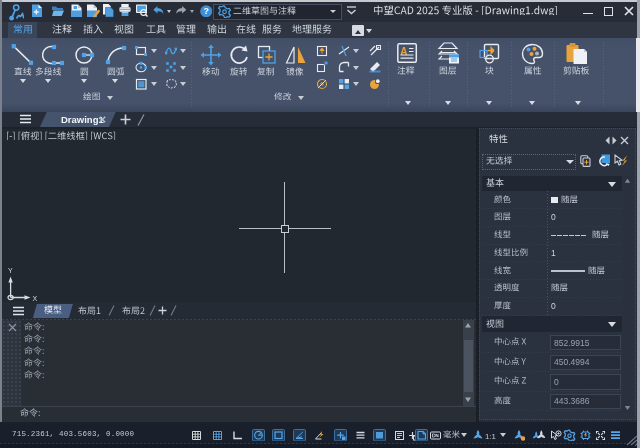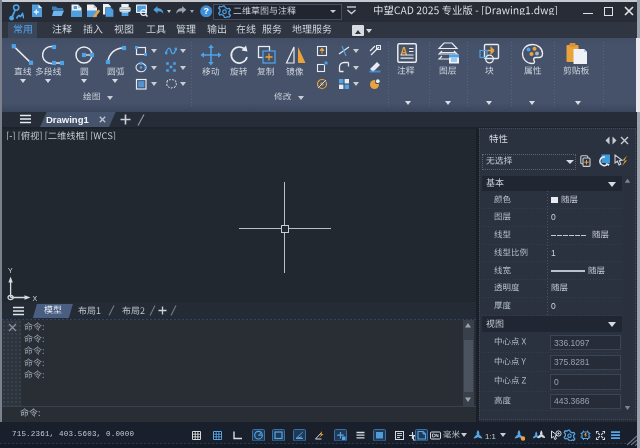--- a/index.html
+++ b/index.html
@@ -336,21 +336,21 @@
 <div style="position:absolute;left:563.3px;top:66.0px;line-height:0"><svg width="26.4" height="8.8" viewBox="0 0 3000.0 1000">
       <path fill="#d4dae3" d="M596 263V521H661V263ZM788 237V546C788 557 786 560 774 560C762 561 726 561 684 560C692 575 701 597 705 613C760 613 799 613 823 605C848 596 855 581 855 547V237ZM686 37C671 67 644 110 621 141H322L366 129C354 102 328 64 305 36L236 53C258 79 281 116 293 141H64V200H938V141H699C719 115 741 85 760 54ZM84 652V714H409C373 816 289 872 50 900C63 915 80 945 86 963C351 926 447 851 486 714H798C786 821 772 868 754 884C745 891 735 892 713 892C693 892 631 892 570 886C583 905 591 932 593 951C654 955 712 956 742 954C774 952 794 947 814 929C842 902 858 837 875 683C876 673 878 652 878 652ZM418 302V360H200V302ZM136 252V608H200V512H418V548C418 557 415 560 406 560C397 561 368 561 335 560C342 574 350 593 354 608C400 608 433 608 455 599C476 591 482 578 482 548V252ZM418 406V466H200V406ZM1223 228V507C1223 634 1211 812 1037 912C1052 924 1073 947 1082 961C1268 845 1289 654 1289 507V228ZM1268 753C1308 809 1355 886 1375 933L1433 894C1410 849 1361 775 1322 720ZM1086 95V703H1148V163H1364V701H1430V95ZM1484 520V960H1551V912H1859V956H1928V520H1715V311H1960V240H1715V40H1645V520ZM1551 842V590H1859V842ZM2197 40V233H2058V303H2191C2159 441 2097 602 2032 683C2045 701 2063 735 2071 755C2117 687 2163 575 2197 459V959H2267V424C2294 475 2326 538 2339 571L2385 514C2368 484 2292 368 2267 334V303H2387V233H2267V40ZM2879 59C2778 101 2585 125 2428 134V378C2428 537 2418 762 2306 920C2323 928 2354 950 2368 962C2477 805 2499 571 2501 404H2531C2561 529 2604 642 2664 736C2600 810 2524 864 2440 899C2456 913 2476 942 2486 960C2569 921 2644 868 2708 798C2764 869 2833 925 2915 962C2927 942 2950 912 2967 898C2883 865 2813 810 2756 739C2829 639 2883 510 2911 347L2864 333L2851 336H2501V195C2651 185 2823 162 2929 119ZM2827 404C2802 510 2762 600 2710 676C2661 597 2624 504 2598 404Z"></path>
     </svg></div>
 <div style="position:absolute;left:575.0px;top:101px;width:0;height:0;border-left:3.5px solid transparent;border-right:3.5px solid transparent;border-top:4px solid #d8dce2"></div>
 <div style="position:absolute;left:0;top:112px;width:640px;height:17px;background:#272d38"></div>
 <div style="position:absolute;left:0;top:126.5px;width:640px;height:2.5px;background:#1d222b"></div>
 <div style="position:absolute;left:20px;top:114px;line-height:0"><svg width="11" height="10" viewBox="0 0 11 10">
       <path d="M0 1.5 h11 M0 5 h11 M0 8.5 h11" stroke="#e8ebf0" stroke-width="1.6"></path>
     </svg></div>
 <div style="position:absolute;left:40px;top:112px;width:69px;height:15px;background:#46536c;transform:skewX(-24deg);transform-origin:0 100%"></div>
-<div style="position:absolute;left:46px;top:113.5px;width:60px;font:bold 9.5px 'Liberation Sans';color:#f2f5f8">Drawing1</div>
+<div style="position:absolute;left:61px;top:113.5px;width:60px;font:bold 9.5px 'Liberation Sans';color:#f2f5f8">Drawing1</div>
 <div style="position:absolute;left:99px;top:115.5px;line-height:0"><svg width="7" height="7" viewBox="0 0 7 7">
       <path d="M0.8 0.8 L6.2 6.2 M6.2 0.8 L0.8 6.2" stroke="#b9c2cf" stroke-width="1.4"></path>
     </svg></div>
 <div style="position:absolute;left:120px;top:114px;line-height:0"><svg width="11" height="11" viewBox="0 0 11 11">
       <path d="M5.5 0.5 V10.5 M0.5 5.5 H10.5" stroke="#ccd2da" stroke-width="1.6"></path>
     </svg></div>
 <div style="position:absolute;left:137px;top:113.5px;line-height:0"><svg width="8" height="12" viewBox="0 0 8 12">
       <path d="M7 0.5 L1 11.5" stroke="#8b94a1" stroke-width="1.2"></path>
     </svg></div>
 <div style="position:absolute;left:1.5px;top:129px;width:475px;height:173px;background:#212830"></div>
@@ -524,27 +524,27 @@
 <div style="position:absolute;left:482px;top:316px;width:139.5px;height:15.5px;background:#202632"></div>
 <div style="position:absolute;left:485.5px;top:318.5px;line-height:0"><svg width="18.0" height="9.0" viewBox="0 0 2000.0 1000">
       <path fill="#d4dae3" d="M450 89V621H523V155H832V621H907V89ZM154 76C190 115 229 170 247 207L308 167C290 132 250 80 211 42ZM637 231V426C637 583 607 774 354 905C369 917 393 945 402 961C552 882 631 775 671 666V860C671 927 698 945 766 945H857C944 945 955 904 965 747C946 742 921 732 902 717C898 861 893 888 858 888H777C749 888 741 880 741 852V604H690C705 543 709 483 709 428V231ZM63 212V281H305C247 408 142 533 39 603C50 617 68 655 74 676C113 647 152 611 190 570V959H261V528C296 573 339 630 359 661L407 601C388 579 318 499 280 458C328 390 369 314 397 236L357 209L343 212ZM1375 601C1455 618 1557 653 1613 681L1644 630C1588 604 1487 571 1407 555ZM1275 728C1413 745 1586 785 1682 819L1715 763C1618 731 1445 692 1310 677ZM1084 84V960H1156V918H1842V960H1917V84ZM1156 851V152H1842V851ZM1414 172C1364 254 1278 332 1192 383C1208 393 1234 416 1245 428C1275 408 1306 384 1337 357C1367 389 1404 419 1444 446C1359 486 1263 516 1174 534C1187 548 1203 577 1210 595C1308 572 1413 535 1508 484C1591 529 1686 563 1781 584C1790 566 1809 540 1823 527C1735 511 1647 484 1569 448C1644 399 1707 342 1749 274L1706 249L1695 252H1436C1451 233 1465 214 1477 194ZM1378 317 1385 310H1644C1608 349 1560 384 1506 415C1455 386 1411 353 1378 317Z"></path>
     </svg></div>
 <div style="position:absolute;left:608px;top:322px;width:0;height:0;border-left:4.5px solid transparent;border-right:4.5px solid transparent;border-top:5px solid #d8dce2"></div>
 <div style="position:absolute;left:482px;top:333px;width:140.5px;height:78.4px;background:#2a323f"></div>
 <div style="position:absolute;left:494.0px;top:337.2px;line-height:0"><svg width="32.3" height="8.5" viewBox="0 0 3797.0 1000">
       <path fill="#b9c2ce" d="M458 40V219H96V694H171V632H458V959H537V632H825V689H902V219H537V40ZM171 558V292H458V558ZM825 558H537V292H825ZM1295 319V815C1295 914 1327 942 1435 942C1458 942 1612 942 1637 942C1750 942 1773 886 1784 696C1763 690 1731 676 1712 662C1705 835 1696 871 1634 871C1599 871 1468 871 1441 871C1384 871 1373 862 1373 815V319ZM1135 394C1120 513 1087 670 1044 772L1120 804C1161 696 1192 527 1207 408ZM1761 395C1817 513 1872 672 1892 775L1966 745C1945 642 1889 488 1831 368ZM1342 124C1437 191 1555 290 1611 353L1665 296C1607 233 1487 139 1393 75ZM2237 415H2760V594H2237ZM2340 752C2353 817 2361 901 2361 951L2437 941C2436 893 2426 810 2411 746ZM2547 753C2576 815 2606 899 2617 949L2690 930C2678 880 2646 799 2615 738ZM2751 745C2801 808 2857 897 2880 952L2951 922C2926 867 2868 782 2818 719ZM2177 725C2146 799 2095 880 2042 926L2110 959C2165 906 2216 822 2248 744ZM2166 344V664H2835V344H2530V217H2910V146H2530V40H2455V344ZM3241 880H3339L3444 682C3463 645 3482 608 3503 563H3507C3531 608 3551 645 3570 682L3679 880H3781L3566 506L3766 147H3669L3571 334C3553 368 3539 399 3519 442H3515C3491 399 3476 368 3457 334L3357 147H3255L3455 501Z"></path>
     </svg></div>
 <div style="position:absolute;left:550px;top:335.2px;width:71px;height:15.2px;background:#262d39;border:1px solid #3b4553;box-sizing:border-box"></div>
-<div style="position:absolute;left:554px;top:337.6px;font:8.5px 'Liberation Sans';color:#99a1b0">336.1097</div>
+<div style="position:absolute;left:554px;top:337.6px;font:8.5px 'Liberation Sans';color:#99a1b0">852.9915</div>
 <div style="position:absolute;left:482px;top:351.6px;width:140.5px;height:1px;background-image:linear-gradient(90deg,#353e4c 50%,transparent 50%);background-size:3px 1px"></div>
 <div style="position:absolute;left:494.0px;top:356.8px;line-height:0"><svg width="31.9" height="8.5" viewBox="0 0 3755.0 1000">
       <path fill="#b9c2ce" d="M458 40V219H96V694H171V632H458V959H537V632H825V689H902V219H537V40ZM171 558V292H458V558ZM825 558H537V292H825ZM1295 319V815C1295 914 1327 942 1435 942C1458 942 1612 942 1637 942C1750 942 1773 886 1784 696C1763 690 1731 676 1712 662C1705 835 1696 871 1634 871C1599 871 1468 871 1441 871C1384 871 1373 862 1373 815V319ZM1135 394C1120 513 1087 670 1044 772L1120 804C1161 696 1192 527 1207 408ZM1761 395C1817 513 1872 672 1892 775L1966 745C1945 642 1889 488 1831 368ZM1342 124C1437 191 1555 290 1611 353L1665 296C1607 233 1487 139 1393 75ZM2237 415H2760V594H2237ZM2340 752C2353 817 2361 901 2361 951L2437 941C2436 893 2426 810 2411 746ZM2547 753C2576 815 2606 899 2617 949L2690 930C2678 880 2646 799 2615 738ZM2751 745C2801 808 2857 897 2880 952L2951 922C2926 867 2868 782 2818 719ZM2177 725C2146 799 2095 880 2042 926L2110 959C2165 906 2216 822 2248 744ZM2166 344V664H2835V344H2530V217H2910V146H2530V40H2455V344ZM3443 880H3535V596L3756 147H3660L3566 354C3543 408 3518 460 3492 515H3488C3462 460 3440 408 3416 354L3321 147H3223L3443 596Z"></path>
     </svg></div>
 <div style="position:absolute;left:550px;top:354.8px;width:71px;height:15.2px;background:#262d39;border:1px solid #3b4553;box-sizing:border-box"></div>
-<div style="position:absolute;left:554px;top:357.2px;font:8.5px 'Liberation Sans';color:#99a1b0">375.8281</div>
+<div style="position:absolute;left:554px;top:357.2px;font:8.5px 'Liberation Sans';color:#99a1b0">450.4994</div>
 <div style="position:absolute;left:482px;top:371.2px;width:140.5px;height:1px;background-image:linear-gradient(90deg,#353e4c 50%,transparent 50%);background-size:3px 1px"></div>
 <div style="position:absolute;left:494.0px;top:376.4px;line-height:0"><svg width="32.5" height="8.5" viewBox="0 0 3827.0 1000">
       <path fill="#b9c2ce" d="M458 40V219H96V694H171V632H458V959H537V632H825V689H902V219H537V40ZM171 558V292H458V558ZM825 558H537V292H825ZM1295 319V815C1295 914 1327 942 1435 942C1458 942 1612 942 1637 942C1750 942 1773 886 1784 696C1763 690 1731 676 1712 662C1705 835 1696 871 1634 871C1599 871 1468 871 1441 871C1384 871 1373 862 1373 815V319ZM1135 394C1120 513 1087 670 1044 772L1120 804C1161 696 1192 527 1207 408ZM1761 395C1817 513 1872 672 1892 775L1966 745C1945 642 1889 488 1831 368ZM1342 124C1437 191 1555 290 1611 353L1665 296C1607 233 1487 139 1393 75ZM2237 415H2760V594H2237ZM2340 752C2353 817 2361 901 2361 951L2437 941C2436 893 2426 810 2411 746ZM2547 753C2576 815 2606 899 2617 949L2690 930C2678 880 2646 799 2615 738ZM2751 745C2801 808 2857 897 2880 952L2951 922C2926 867 2868 782 2818 719ZM2177 725C2146 799 2095 880 2042 926L2110 959C2165 906 2216 822 2248 744ZM2166 344V664H2835V344H2530V217H2910V146H2530V40H2455V344ZM3274 880H3780V801H3388L3775 202V147H3309V225H3661L3274 824Z"></path>
     </svg></div>
 <div style="position:absolute;left:550px;top:374.4px;width:71px;height:15.2px;background:#262d39;border:1px solid #3b4553;box-sizing:border-box"></div>
 <div style="position:absolute;left:554px;top:376.8px;font:8.5px 'Liberation Sans';color:#99a1b0">0</div>
 <div style="position:absolute;left:482px;top:390.8px;width:140.5px;height:1px;background-image:linear-gradient(90deg,#353e4c 50%,transparent 50%);background-size:3px 1px"></div>
 <div style="position:absolute;left:494.0px;top:396.0px;line-height:0"><svg width="17.0" height="8.5" viewBox="0 0 2000.0 1000">
       <path fill="#b9c2ce" d="M286 321H719V412H286ZM211 266V467H797V266ZM441 54 470 144H59V210H937V144H553C542 112 527 70 513 37ZM96 523V959H168V586H830V881C830 892 825 896 813 896C801 896 754 897 711 895C720 911 731 934 735 952C799 952 842 952 869 943C896 933 905 917 905 880V523ZM281 645V901H352V851H706V645ZM352 701H638V795H352ZM1386 236V323H1225V385H1386V551H1775V385H1937V323H1775V236H1701V323H1458V236ZM1701 385V491H1458V385ZM1757 677C1713 729 1651 770 1579 802C1508 769 1450 727 1408 677ZM1239 615V677H1369L1335 691C1376 747 1431 794 1497 833C1403 863 1298 881 1192 890C1203 907 1217 936 1222 954C1347 940 1469 915 1576 873C1675 917 1792 945 1918 960C1927 941 1946 911 1962 895C1852 885 1749 865 1660 834C1748 787 1821 723 1867 637L1820 612L1807 615ZM1473 53C1487 79 1502 111 1513 139H1126V412C1126 561 1119 775 1037 926C1056 932 1089 948 1104 960C1188 802 1201 571 1201 411V210H1948V139H1598C1586 107 1566 67 1548 35Z"></path>
     </svg></div>

